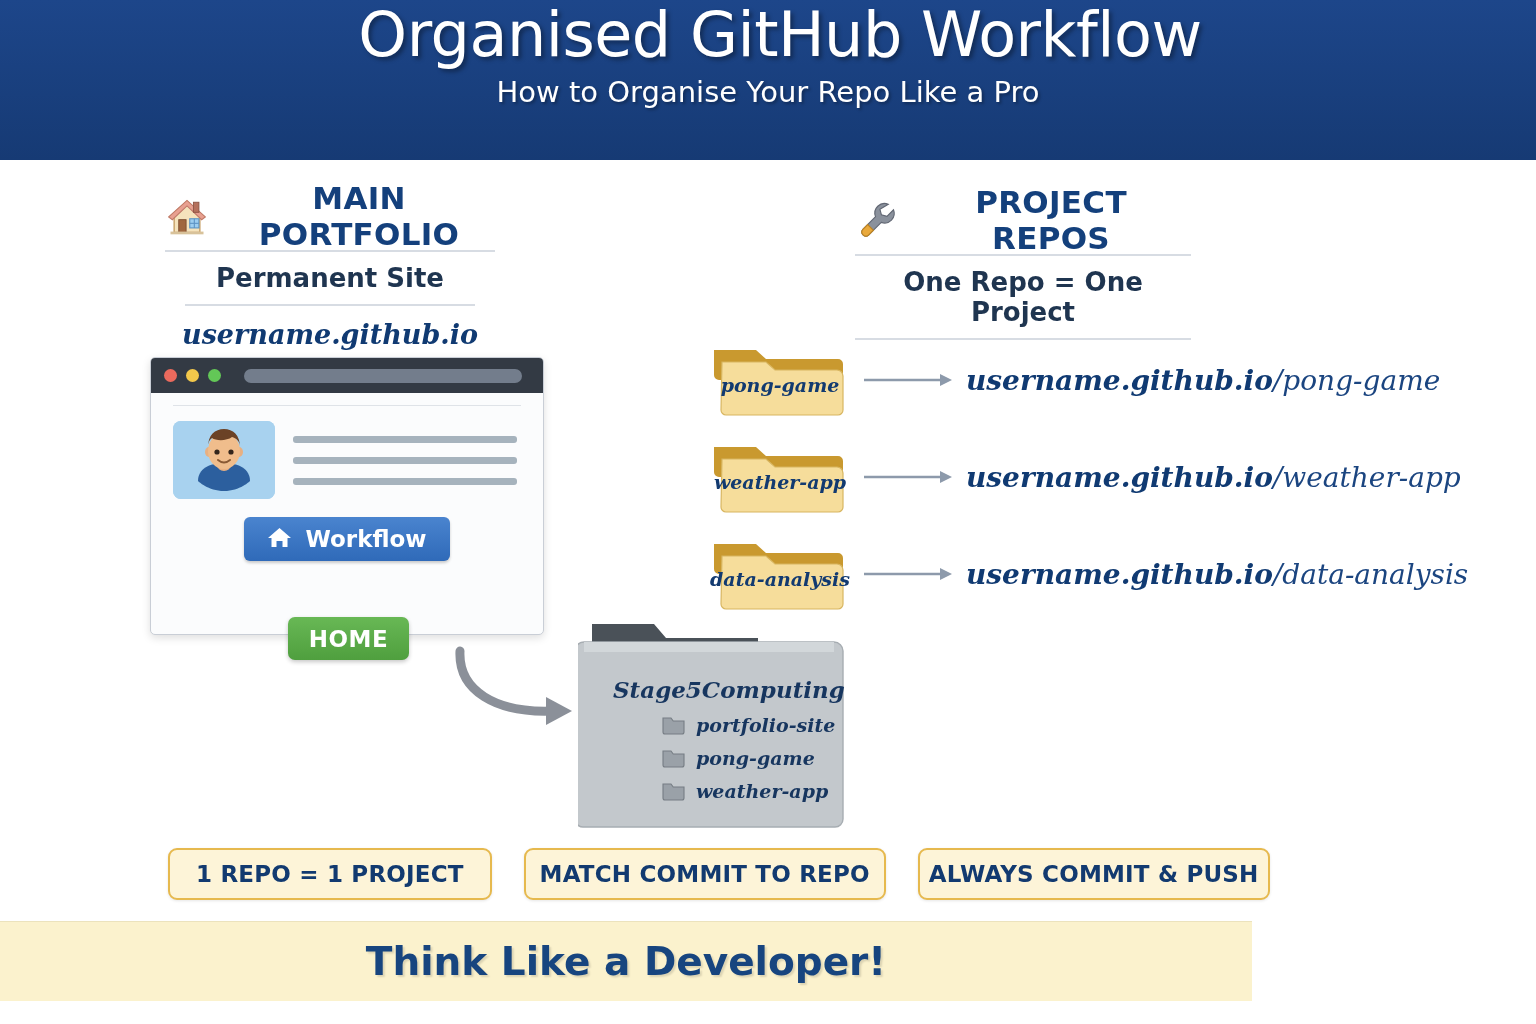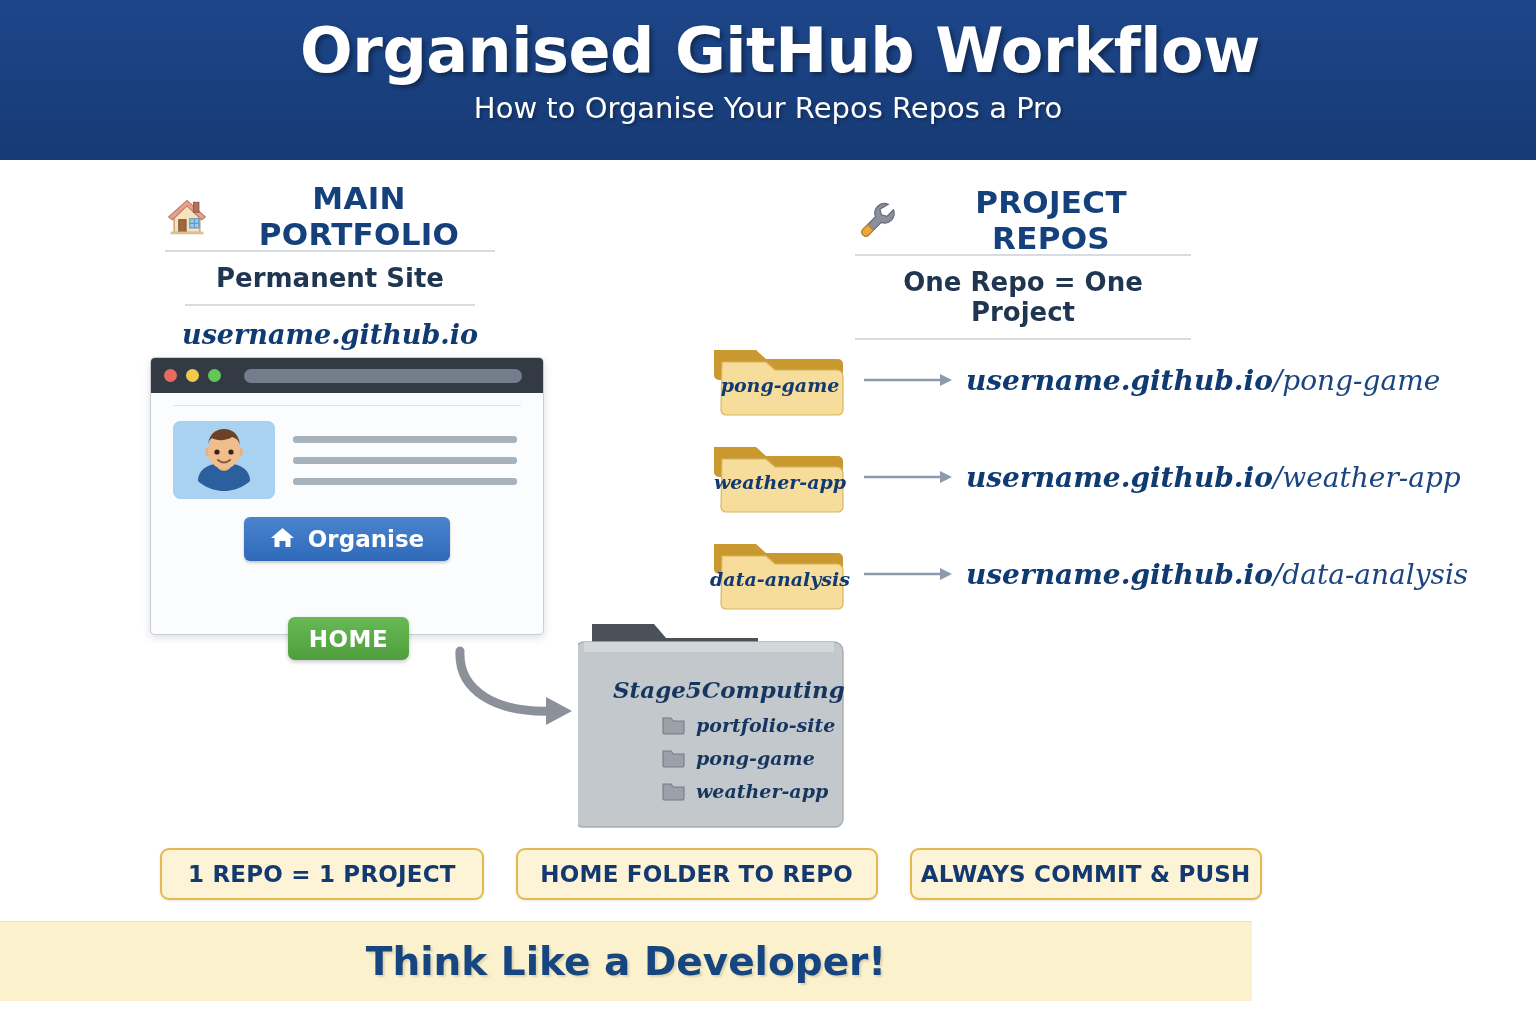--- a/index.html
+++ b/index.html
@@ -23,24 +23,24 @@
   .header {
     position: absolute;
     left: 0; top: 0;
     width: 1536px;
     height: 160px;
     background: #1a4180;
     background-image: linear-gradient(180deg, #1d468a 0%, #163a74 100%);
     text-align: center;
   }
   .header-title {
-    margin-top: 16px;
+    margin-top: 0;
     font-family: "DejaVu Sans", sans-serif;
     font-size: 62px;
-    font-weight: bold;
+    font-weight: normal;
     color: #ffffff;
     letter-spacing: -0.5px;
     text-shadow: 3px 3px 4px rgba(0,0,0,0.35);
     line-height: 1.12;
     padding-left: 24px;
   }
   .header-sub {
     margin-top: 6px;
     font-family: "DejaVu Sans", sans-serif;
     font-size: 29px;
@@ -239,21 +239,21 @@
   .bf-item.root .bf-name { font-size: 23px; }
   .bf-item.child .bf-name { font-size: 19px; }
   .bf-item.child { margin-left: 24px; margin-bottom: 11px; padding-left: 36px; }
 
   
   .curve-arrow { position: absolute; left: 448px; top: 645px; }
 
   
   .badges {
     position: absolute;
-    left: 160px; top: 848px;
+    left: 168px; top: 848px;
     width: 1096px;
     display: flex;
     gap: 32px;
   }
   .badge {
     height: 52px;
     background: #fdf4d8;
     border: 2px solid #e6b94e;
     border-radius: 9px;
     display: flex;
@@ -293,21 +293,21 @@
     text-shadow: 2px 2px 2px rgba(0,0,0,0.13);
   }
 </style>
 </head>
 <body>
 
 <div id="page">
 
   <div class="header">
     <div class="header-title">Organised GitHub Workflow</div>
-    <div class="header-sub">How to Organise Your Repos Repos a Pro</div>
+    <div class="header-sub">How to Organise Your Repo Like a Pro</div>
   </div>
 
   <div class="col-head" style="left:165px; top:189px; width:330px;">
     <div class="col-head-row">
       <span>
         <svg class="icon-house" viewBox="0 0 48 48">
           <path d="M6 24 L24 8 L42 24 L38 24 L38 42 L10 42 L10 24 Z" fill="#f5e3bc" stroke="#c9a36a" stroke-width="1.6"></path>
           <path d="M4 25 L24 7 L44 25 L40 28 L24 13 L8 28 Z" fill="#e8a090" stroke="#c07a68" stroke-width="1.2"></path>
           <rect x="31" y="9" width="6" height="11" fill="#b5705c" stroke="#8d5444" stroke-width="1"></rect>
           <rect x="15" y="28" width="8" height="14" fill="#a0673f" stroke="#7d4f30" stroke-width="1"></rect>
@@ -369,21 +369,21 @@
           <div class="line"></div>
           <div class="line"></div>
         </div>
       </div>
       <div class="projects-btn">
         <span>
           <svg width="25" height="23" viewBox="0 0 25 23">
             <path d="M12.5 2 L24 12 L20.5 12 L20.5 21 L15.5 21 L15.5 15 L9.5 15 L9.5 21 L4.5 21 L4.5 12 L1 12 Z" fill="#ffffff"></path>
           </svg>
         </span>
-        <span class="projects-label">Organise</span>
+        <span class="projects-label">Workflow</span>
       </div>
     </div>
   </div>
 
   <div class="home-badge">
     <span class="home-label">HOME</span>
   </div>
 
   <div class="repo-row" style="left:708px; top:340px;">
     <div class="folder-wrap">
@@ -473,21 +473,21 @@
         <span class="bf-name">weather-app</span>
       </div>
     </div>
   </div>
 
   <div class="badges">
     <div class="badge badge-1">
       <span class="badge-label">1 REPO = 1 PROJECT</span>
     </div>
     <div class="badge badge-2">
-      <span class="badge-label">HOME FOLDER TO REPO</span>
+      <span class="badge-label">MATCH COMMIT TO REPO</span>
     </div>
     <div class="badge badge-3">
       <span class="badge-label">ALWAYS COMMIT &amp; PUSH</span>
     </div>
   </div>
 
   <div class="footer">
     <span class="footer-text">Think Like a Developer!</span>
   </div>
 

